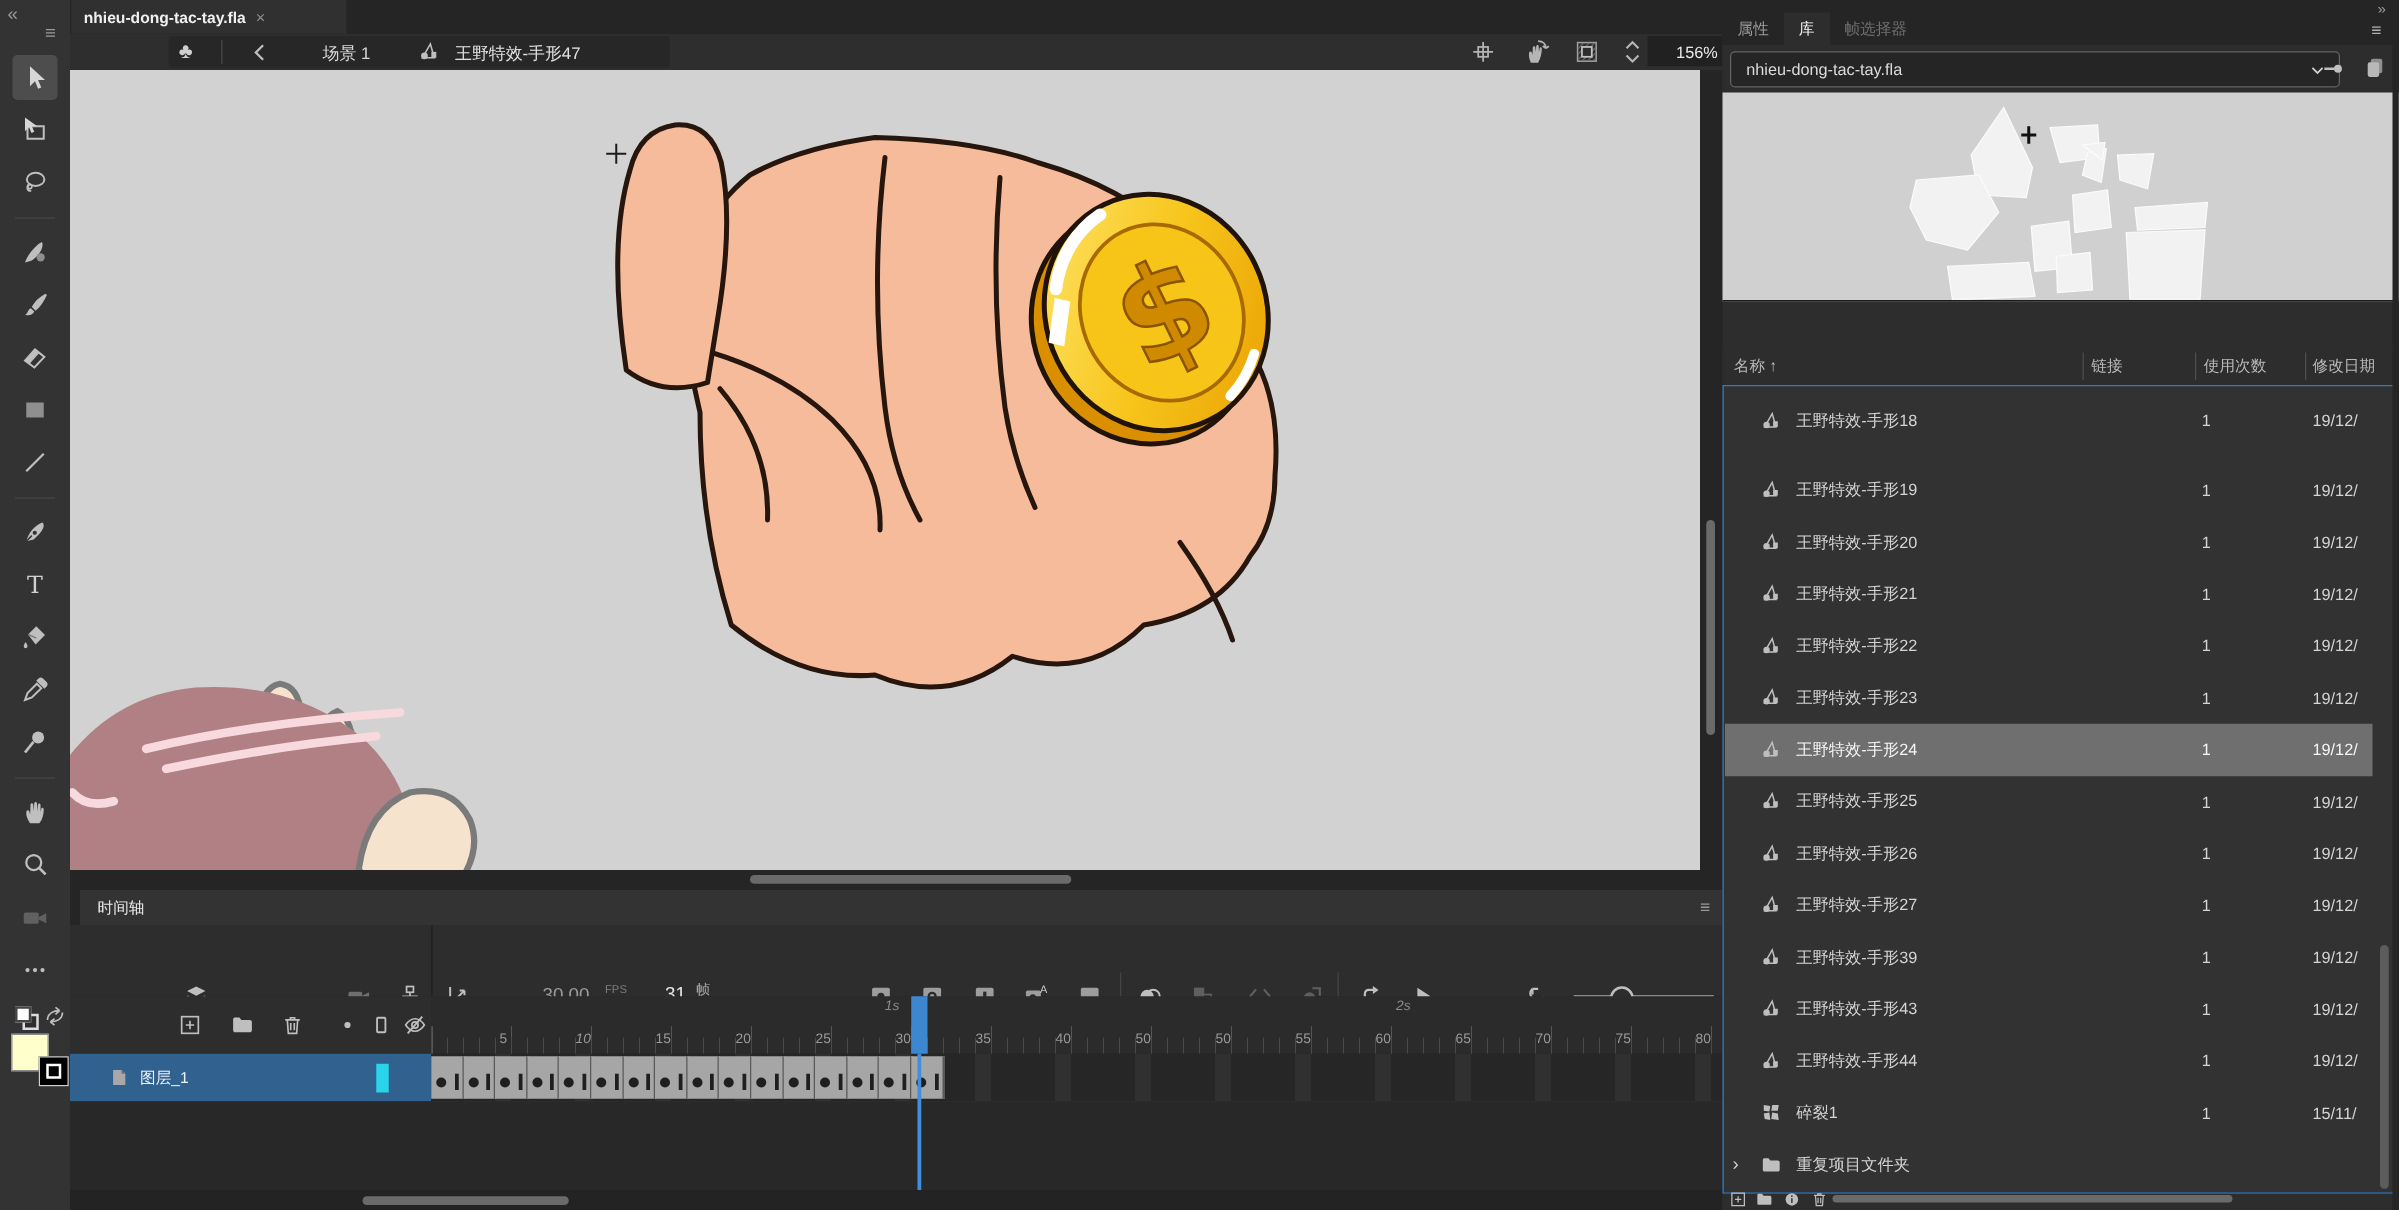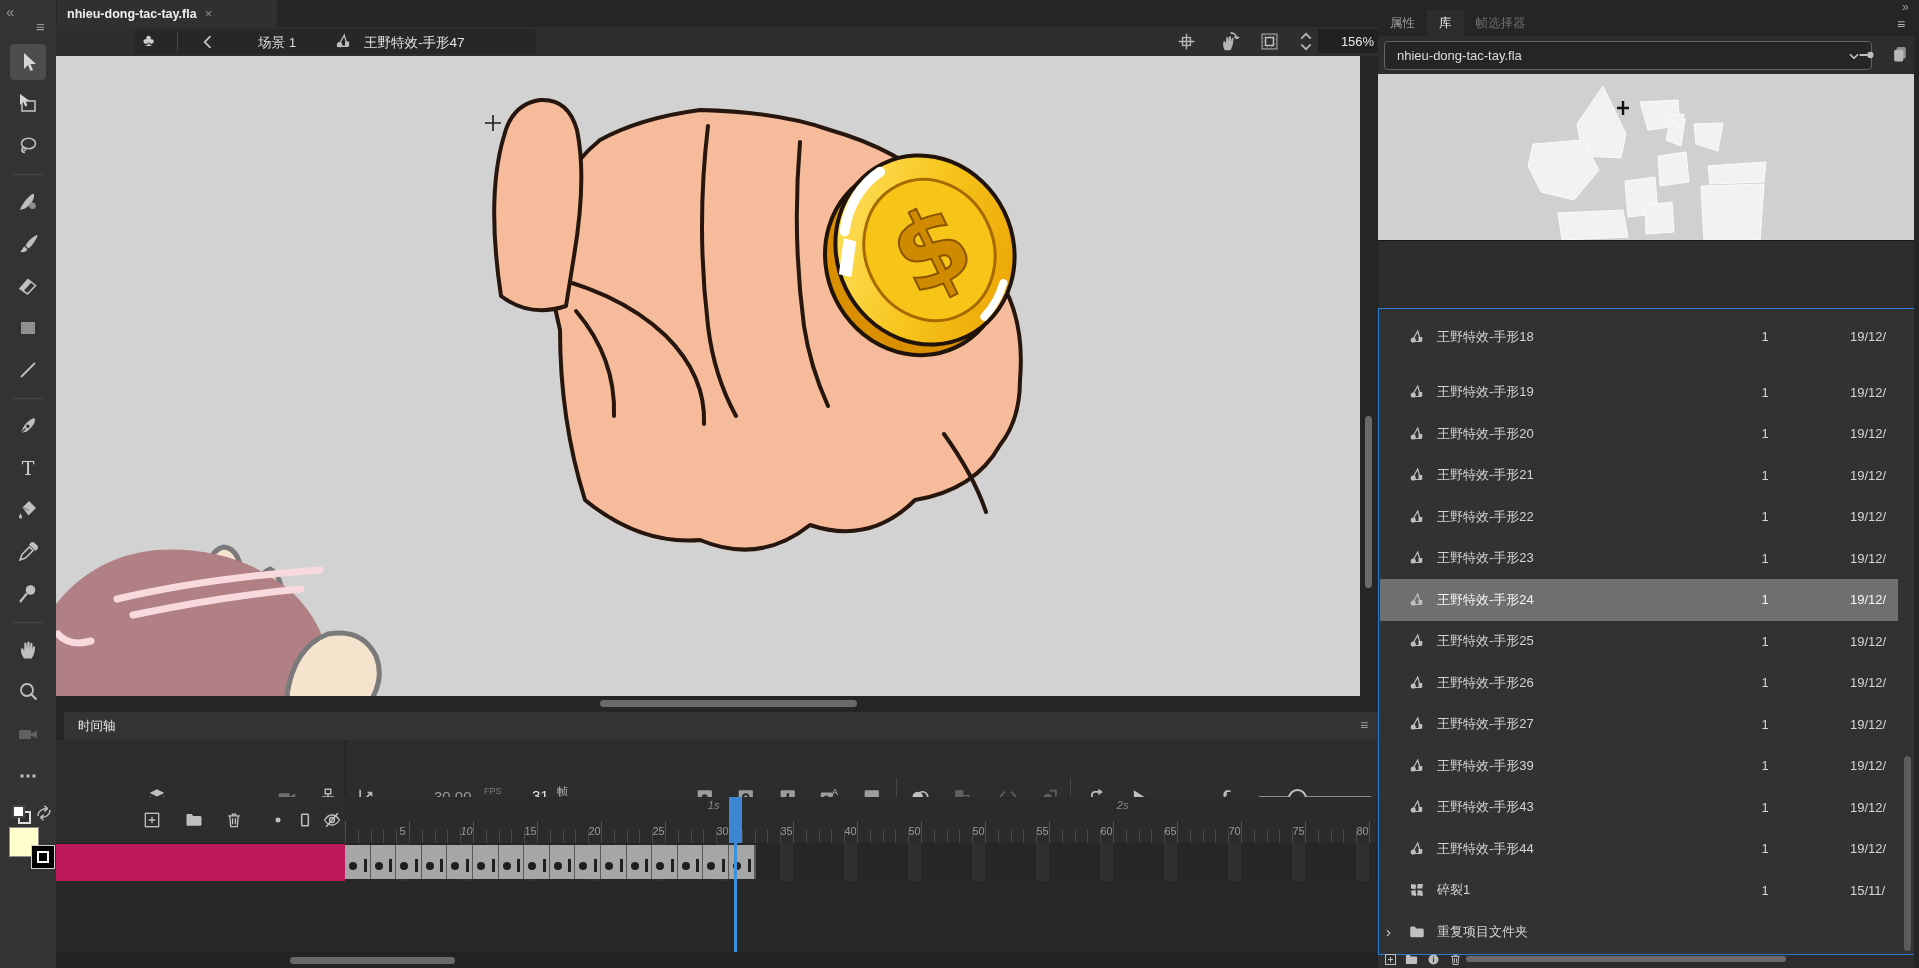--- a/index.html
+++ b/index.html
@@ -21,21 +21,21 @@
   #doctab .x{color:#8f8f8f;font-size:13px}
   
   #editbar{left:56px;top:27px;width:1322px;height:29px;background:#2e2e2e;border-bottom:1px solid #1c1c1c}
   .crumbbg{left:79px;top:2px;width:401px;height:25px;background:#272727;border-radius:3px}
   
   #stagewrap{left:56px;top:56px;width:1304px;height:640px;background:#d2d2d2;overflow:hidden}
   #canvashs{left:56px;top:696px;width:1304px;height:16px;background:#252525}
   #canvasvs{left:1360px;top:56px;width:18px;height:656px;background:#252525}
   .thumb{background:#6a6a6a;border-radius:4px}
   
-  #timeline{left:56px;top:712px;width:1322px;height:244px;background:#be185d}
+  #timeline{left:56px;top:712px;width:1322px;height:244px;background:#701a75}
   #tltabs{left:0;top:0;width:1322px;height:28px;background:#252525}
   .tltab{height:28px;display:flex;align-items:center;padding:0 14px;font-size:12.5px}
   #tlctrl{left:0;top:28px;width:1322px;height:57px;background:#2d2d2d;border-bottom:1px solid #222}
   .tbtn{width:26px;height:26px;top:44px}
   .tbtn svg{width:22px;height:22px}
   .vdiv{top:38px;width:1px;height:38px;background:#454545}
   #framediv{left:289px;top:28px;width:1px;height:228px;background:#1f1f1f}
   #ruler{left:289px;top:85px;width:1033px;height:46px;background:#2b2b2b;border-bottom:1px solid #1f1f1f}
   .rnum{position:absolute;top:28px;width:26px;margin-left:-13px;text-align:center;font-size:11px;color:#9a9a9a}
   .rsec{position:absolute;top:2px;width:26px;margin-left:-13px;text-align:center;font-size:11px;font-style:italic;color:#8a8a8a}
@@ -519,20 +519,30 @@
           <span class="rnum" style="left: 761.6px;">60</span>
           <span class="rnum" style="left: 825.6px;">65</span>
           <span class="rnum" style="left: 889.6px;">70</span>
           <span class="rnum" style="left: 953.6px;">75</span>
           <span class="rnum" style="left: 1017.6px;">80</span>
           <span class="rsec" style="left: 368.64px;">1s</span>
           <span class="rsec" style="left: 752.64px; margin-left: 12px;">2s</span>
         </div>
     </div>
 
+    <div id="layerrow" class="abs">
+      <div class="ic" style="width:18px;height:18px;margin-left:30px">
+          <svg viewBox="0 0 24 24">
+            <path d="M6 4 L15 4 L19 8 L19 20 L6 20 Z" fill="#a8a8a8"></path>
+            <path d="M15 4 L15 8 L19 8 Z" fill="#707070"></path>
+          </svg>
+        </div>
+      <span style="margin-left:8px;font-size:12.5px">图层_1</span>
+      <div class="abs" style="left:245px;top:8px;width:10px;height:23px;background:#29d3e8"></div>
+    </div>
 
     <div id="framesrow" class="abs">
       <div class="stripes"></div>
         <div id="kspans">
           <div class="kspan" style="left: 0px;">
             <div class="kdot"></div>
             <div class="kbar"></div>
           </div>
           <div class="kspan" style="left: 25.6px;">
             <div class="kdot"></div>
@@ -648,20 +658,29 @@
           <polygon points="267,131 294,128 296,158 268,160"></polygon>
           <polygon points="323,112 386,110 382,166 326,166"></polygon>
           <polygon points="180,139 245,136 250,163 184,166"></polygon>
           <polygon points="288,42 306,40 304,54"></polygon>
         </g>
         <path d="M245,27 L245,41 M239,34 L251,34" stroke="#111" stroke-width="2.4"></path>
       </svg>
     </div>
 
 
+    <div id="libhdr" class="abs">
+      <span class="abs txt" style="left:9px;top:7px"><span>名称</span> <span>↑</span></span>
+      <div class="hdrdiv" style="left:288px"></div>
+      <span class="abs txt" style="left:295px;top:7px">链接</span>
+      <div class="hdrdiv" style="left:378px"></div>
+      <span class="abs txt" style="left:385px;top:7px">使用次数</span>
+      <div class="hdrdiv" style="left:466px"></div>
+      <span class="abs txt" style="left:472px;top:7px">修改日期</span>
+    </div>
 
     <div id="liblist" class="abs">
         <div class="lrow" style="top: -28px;">
           <span class="sic ic">
             <svg viewBox="0 0 24 24">
               <path d="M5 18 L13 4 L17 18 Z" fill="none" stroke="#bfbfbf" stroke-width="1.6"></path>
               <circle cx="7" cy="16" r="3.4" fill="#bfbfbf"></circle>
               <rect x="14" y="12" width="5" height="6" fill="#bfbfbf"></rect>
             </svg>
           </span>

